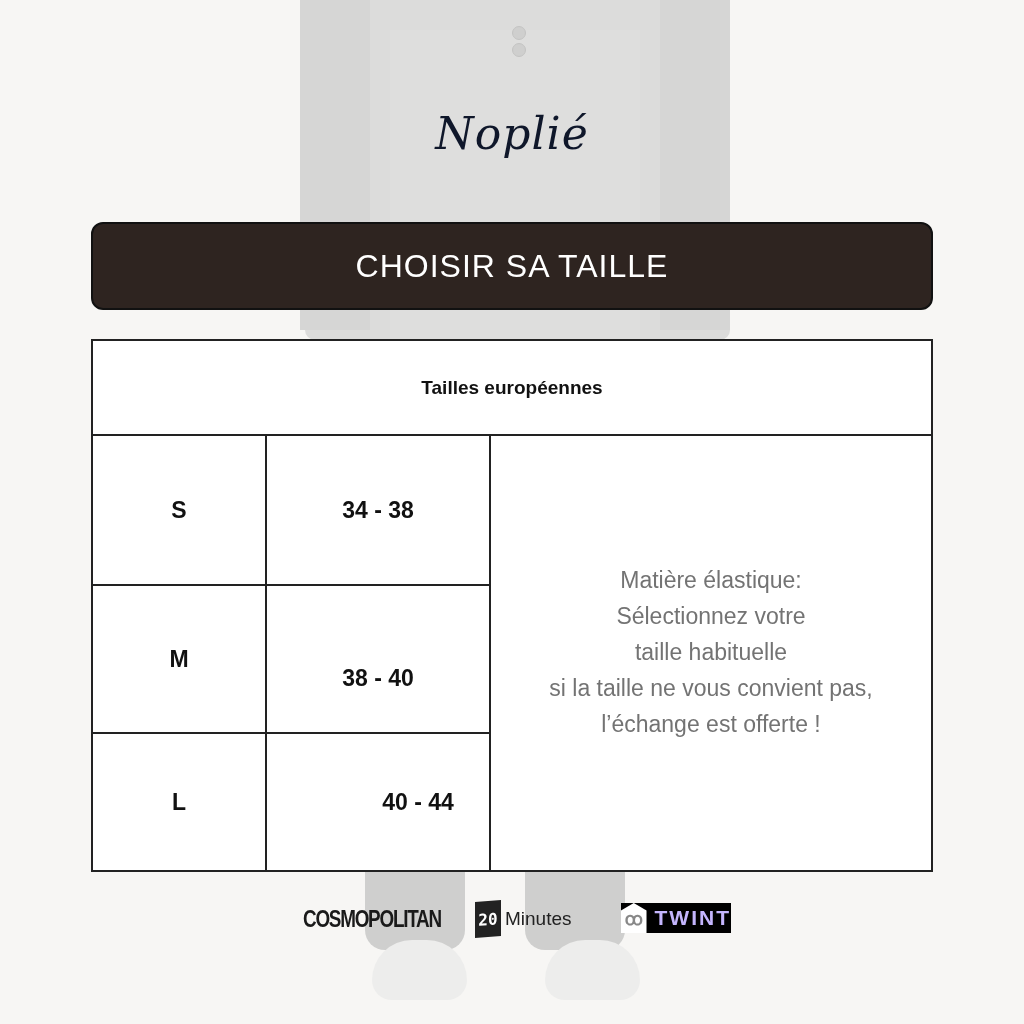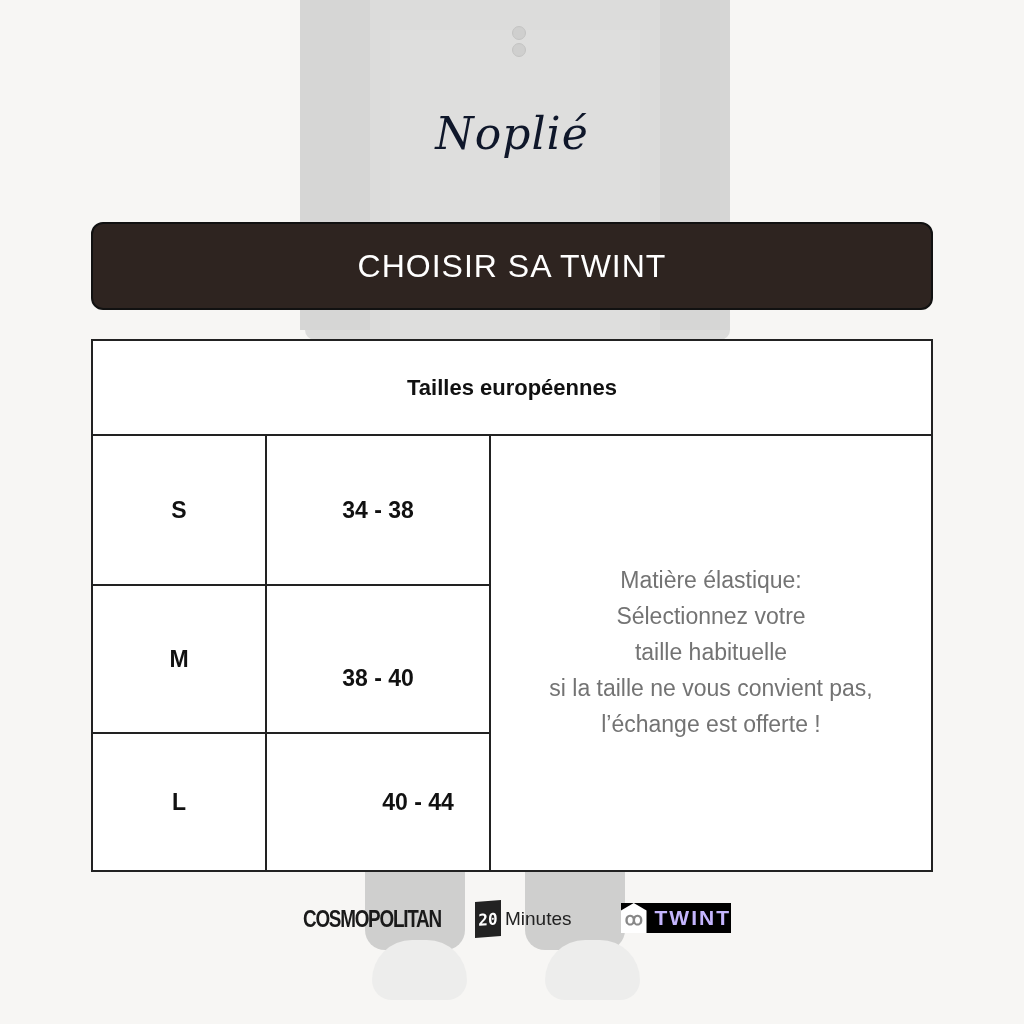--- a/index.html
+++ b/index.html
@@ -40,21 +40,21 @@
       display: flex; align-items: center; justify-content: center;
       color: #fff; font-size: 32px; letter-spacing: 1px; font-weight: 400;
     }
     .size-table {
       position: absolute; left: 91px; top: 339px; width: 842px; height: 533px;
       background: #fff; border: 2px solid #222; box-sizing: border-box;
     }
     .table-header {
       position: absolute; left: 0; top: 0; right: 0; height: 93px;
       border-bottom: 2px solid #222; display: flex; align-items: center; justify-content: center;
-      font-weight: bold; font-size: 22px;
+      font-weight: bold; font-size: 19px;
     }
     .cell {
       position: absolute; display: flex; align-items: center; justify-content: center;
       font-weight: bold; font-size: 23px; box-sizing: border-box;
     }
     .vline { position: absolute; width: 2px; background: #222; }
     .hline { position: absolute; height: 2px; background: #222; }
     .note {
       position: absolute; left: 398px; top: 93px; right: 0; bottom: 0;
       display: flex; flex-direction: column; align-items: center; justify-content: center;
@@ -99,21 +99,21 @@
   <div class="btn2"></div>
   <div class="leg-l"></div>
   <div class="leg-r"></div>
   <div class="shoe-l"></div>
   <div class="shoe-r"></div>
 </div>
 
 <div class="brand">Noplié</div>
 
 <div class="title-bar">
-  <span>CHOISIR SA TWINT</span>
+  <span>CHOISIR SA TAILLE</span>
 </div>
 
 <div class="size-table">
   <div class="table-header">Tailles européennes</div>
 
   <div class="vline" style="left:172px; top:93px; bottom:0;"></div>
   <div class="vline" style="left:396px; top:93px; bottom:0;"></div>
   <div class="hline" style="left:0; width:398px; top:243px;"></div>
   <div class="hline" style="left:0; width:398px; top:391px;"></div>
 

